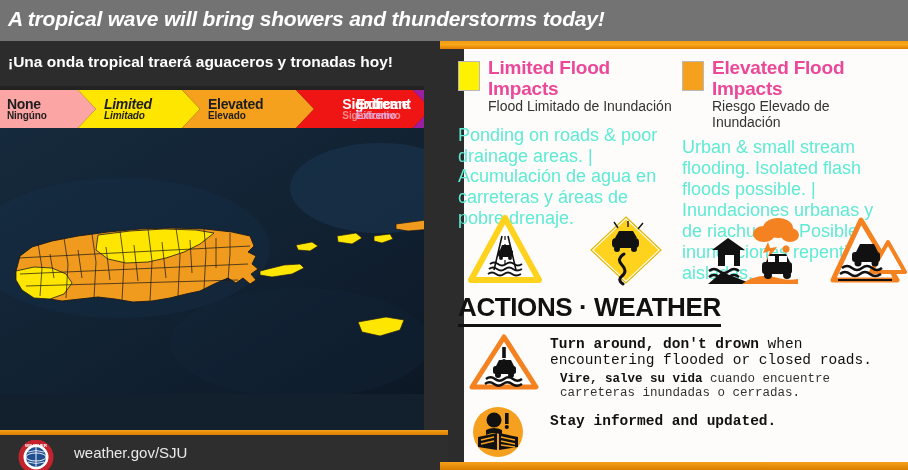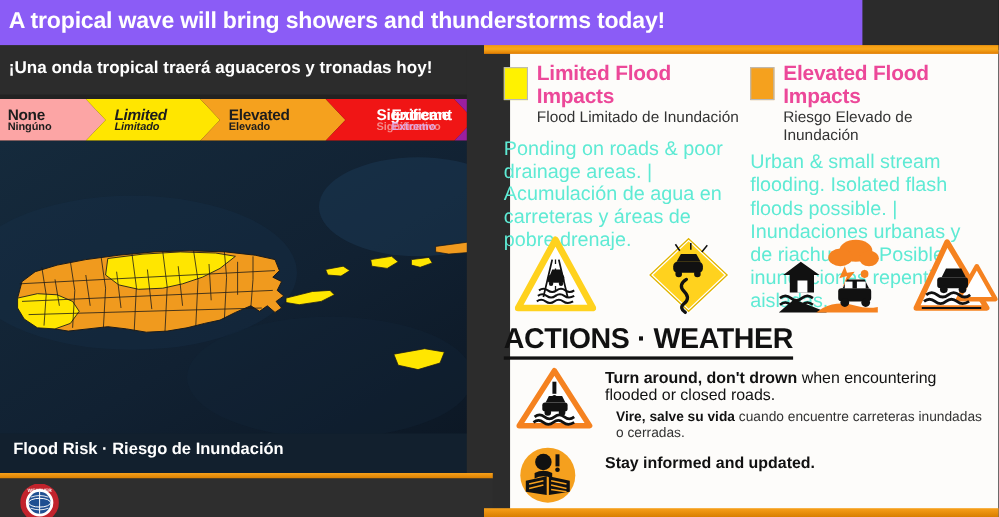--- a/index.html
+++ b/index.html
@@ -1,20 +1,20 @@
 <!DOCTYPE html>
 <html><head>
 <meta charset="utf-8">
 <style>
   html,body{margin:0;padding:0;background:#1b1b1b;}
   body{font-family:"Liberation Sans", sans-serif;}
   #page{position:relative;width:908px;height:470px;overflow:hidden;background:#2b2b2b;}
 
   
-  .header{position:absolute;left:0;top:0;width:784px;height:42px;background:#8b5cf6;z-index:6;}
+  .header{position:absolute;left:0;top:0;width:908px;height:42px;background:#737373;z-index:6;font-style:italic;}
   .header-title{position:absolute;left:8px;top:7px;font-size:21px;font-weight:bold;color:#ffffff;letter-spacing:-0.2px;white-space:nowrap;}
 
   .header-orange{position:absolute;left:440px;top:41px;width:468px;height:8px;background:linear-gradient(180deg,#f59a0e 0%,#f8a81c 45%,#e07c00 100%);z-index:7;}
   .header-orange-left{position:absolute;left:0px;top:41px;width:440px;height:4px;background:#2c2c2c;z-index:7;}
 
   
   .left-panel{position:absolute;left:0;top:42px;width:448px;height:428px;background:#222222;z-index:2;}
   .subtitle-band{position:absolute;left:0;top:42px;width:448px;height:44px;background:#2c2c2c;z-index:3;}
   .subtitle{position:absolute;left:8px;top:53px;font-size:15.5px;font-weight:bold;color:#ffffff;white-space:nowrap;z-index:4;}
 
@@ -83,21 +83,21 @@
   .icons-row{position:absolute;left:452px;top:214px;width:456px;height:74px;z-index:6;}
   .icon-slot{position:absolute;top:0;}
 
   
   .actions-head{position:absolute;left:458px;top:292px;z-index:6;
      font-size:26px;font-weight:bold;color:#111;letter-spacing:-0.4px;
      border-bottom:3px solid #111;padding-bottom:1px;}
 
   .action{position:absolute;z-index:6;}
   .action-icon{position:absolute;left:0;top:0;}
-  .action-text{position:absolute;}
+  .action-text{position:absolute;font-family:Liberation Mono, monospace;}
   .act-en{font-size:14.5px;color:#111;line-height:1.1;}
   .act-en b{font-weight:bold;}
   .act-es{font-size:12.5px;color:#333;line-height:1.12;margin-top:3px;padding-left:10px;}
   .act-es b{font-weight:bold;color:#111;}
 
   .bottom-strip{position:absolute;left:440px;top:462px;width:468px;height:8px;background:linear-gradient(180deg,#f7a01a,#d97e00);z-index:8;}
 </style>
 </head>
 <body>
 
@@ -198,34 +198,34 @@
       <path d="M374,108 L390,106 L393,111 L382,115 L374,113 Z" fill="#ffe600" stroke="#1a1a1a" stroke-width="0.7"></path>
       <path d="M396,96 L426,92 L440,95 L432,101 L408,103 L396,101 Z" fill="#f09a1e" stroke="#1a1a1a" stroke-width="0.7"></path>
 
       <path d="M260,143 L284,137 L300,136 L304,140 L292,146 L272,149 L260,147 Z" fill="#ffe600" stroke="#1a1a1a" stroke-width="0.7"></path>
 
       <path d="M358,194 L386,189 L404,192 L400,202 L380,208 L362,204 Z" fill="#ffe600" stroke="#1a1a1a" stroke-width="0.7"></path>
     </svg>
   </div>
 
   <div class="map-label-band"></div>
-  <div class="map-label">Flood Risk · Riesgo de Inundación</div>
 
   <div class="footer-orange"></div>
   <div class="footer"></div>
   <svg class="nws-logo" viewBox="0 0 52 30">
     <circle cx="26" cy="17" r="15" fill="#ffffff"></circle>
     <circle cx="26" cy="17" r="15" fill="none" stroke="#c2232c" stroke-width="5"></circle>
     <circle cx="26" cy="17" r="10" fill="#1f4f91"></circle>
     <ellipse cx="26" cy="17" rx="10" ry="4" fill="none" stroke="#ffffff" stroke-width="0.9"></ellipse>
     <path d="M26,7 L26,27" stroke="#ffffff" stroke-width="0.9" fill="none"></path>
     <path d="M18,12 Q26,9 34,12" stroke="#ffffff" stroke-width="0.8" fill="none"></path>
     <path d="M18,22 Q26,25 34,22" stroke="#ffffff" stroke-width="0.8" fill="none"></path>
     <text x="26" y="7" font-size="4.4" fill="#ffffff" text-anchor="middle" font-family="Liberation Sans, sans-serif" font-weight="bold">WEATHER</text>
   </svg>
+  <div class="footer-url">weather.gov/SJU</div>
 
   <div class="split"></div>
 
   <div class="right-panel"></div>
 
   <div class="impact-col impact-left">
     <div class="swatch swatch-yellow"></div>
     <div class="impact-title">Limited Flood Impacts</div>
     <div class="impact-sub">Flood Limitado de Inundación</div>
     <div class="impact-body">Ponding on roads &amp; poor drainage areas. | Acumulación de agua en carreteras y áreas de pobre drenaje.</div>

